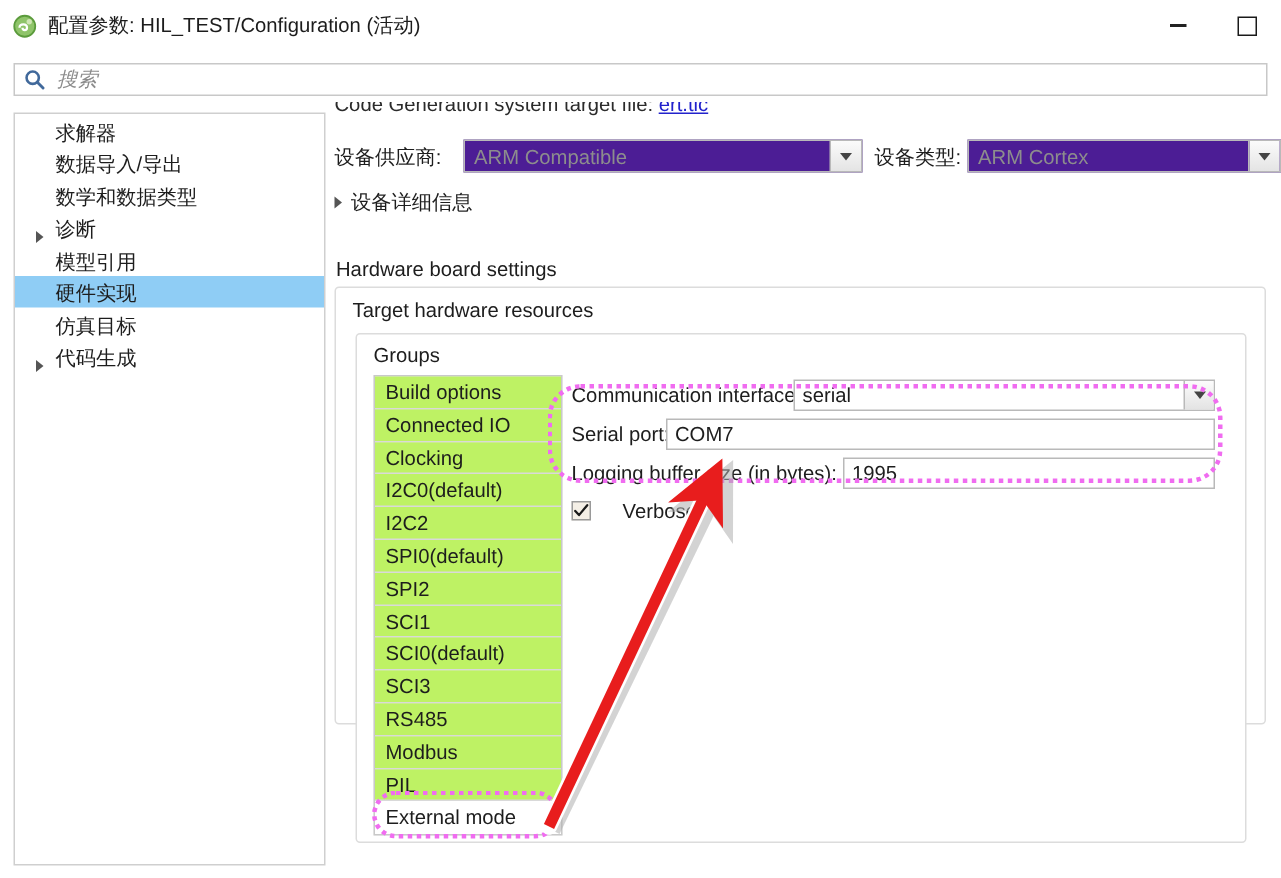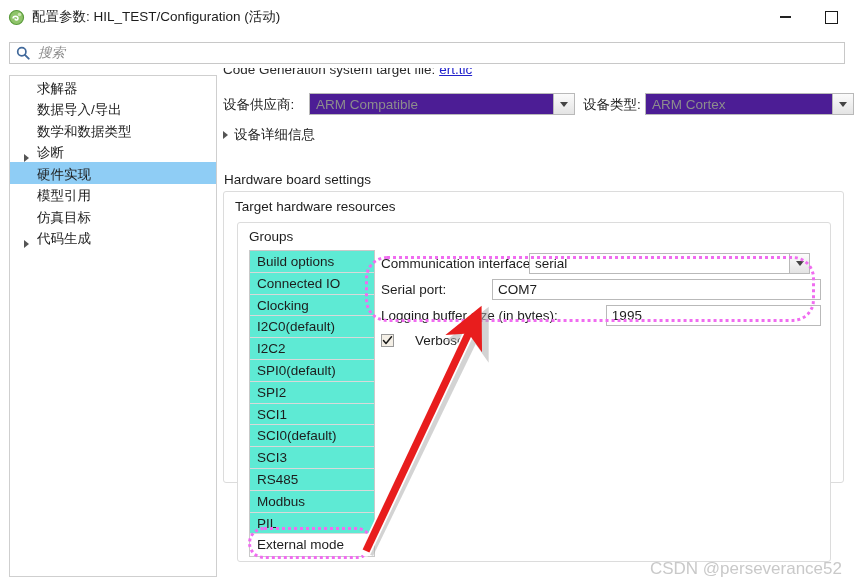--- a/index.html
+++ b/index.html
@@ -267,21 +267,21 @@
     background: #f0f0f0;
     box-sizing: border-box;
   }
   .group-item {
     height: 21.8px;
     line-height: 21.8px;
     padding-left: 7px;
     font-size: 13.5px;
     color: #1d1d1d;
     border-bottom: 1px solid #d9d9d9;
-    background: #5eead4;
+    background: #bef264;
     white-space: nowrap;
     box-sizing: border-box;
   }
   .group-item.last { border-bottom: 0; }
   .group-item.sel {
     background: #ffffff;
   }
 
   
   .form {
@@ -300,21 +300,20 @@
     white-space: nowrap;
   }
   .txtfield {
     height: 21px;
     border: 1px solid #b9b9b9;
     background: #fff;
     box-sizing: border-box;
     display: flex;
     align-items: center;
     position: relative;
-    margin-left: 48px;
   }
   .txtfield .tval {
     padding-left: 5px;
     font-size: 13.5px;
     color: #1d1d1d;
   }
   .combo2 {
     height: 21px;
     border: 1px solid #b9b9b9;
     background: #fff;
@@ -434,27 +433,27 @@
       <div class="tree-item">
         <span class="tw"></span>
         <span class="tree-label">数学和数据类型</span>
       </div>
       <div class="tree-item">
         <span class="tw">
             <span class="tri"></span>
           </span>
         <span class="tree-label">诊断</span>
       </div>
+      <div class="tree-item">
+        <span class="tw"></span>
+        <span class="tree-label">模型引用</span>
+      </div>
       <div class="tree-item sel">
         <span class="tw"></span>
         <span class="tree-label">硬件实现</span>
-      </div>
-      <div class="tree-item">
-        <span class="tw"></span>
-        <span class="tree-label">模型引用</span>
       </div>
       <div class="tree-item">
         <span class="tw"></span>
         <span class="tree-label">仿真目标</span>
       </div>
       <div class="tree-item">
         <span class="tw">
             <span class="tri"></span>
           </span>
         <span class="tree-label">代码生成</span>
@@ -568,15 +567,14 @@
       </marker>
       <marker id="ahs" markerWidth="6" markerHeight="6" refX="2.6" refY="3" orient="auto" markerUnits="strokeWidth">
         <path d="M0,0.3 L5.6,3 L0,5.7 L1.5,3 Z" fill="#b0b0b0"></path>
       </marker>
     </defs>
     <line x1="366" y1="551" x2="474" y2="328" stroke="#b0b0b0" stroke-width="9" marker-end="url(#ahs)" opacity="0.55" transform="translate(3,3)"></line>
     <line x1="366" y1="551" x2="472" y2="326" stroke="#ffffff" stroke-width="11" stroke-linecap="round"></line>
     <line x1="366" y1="551" x2="472" y2="326" stroke="#e81d1d" stroke-width="7.5" marker-end="url(#ah)"></line>
   </svg>
 
-  <div class="watermark">CSDN @perseverance52</div>
 
 </div>
 
 </body></html>

